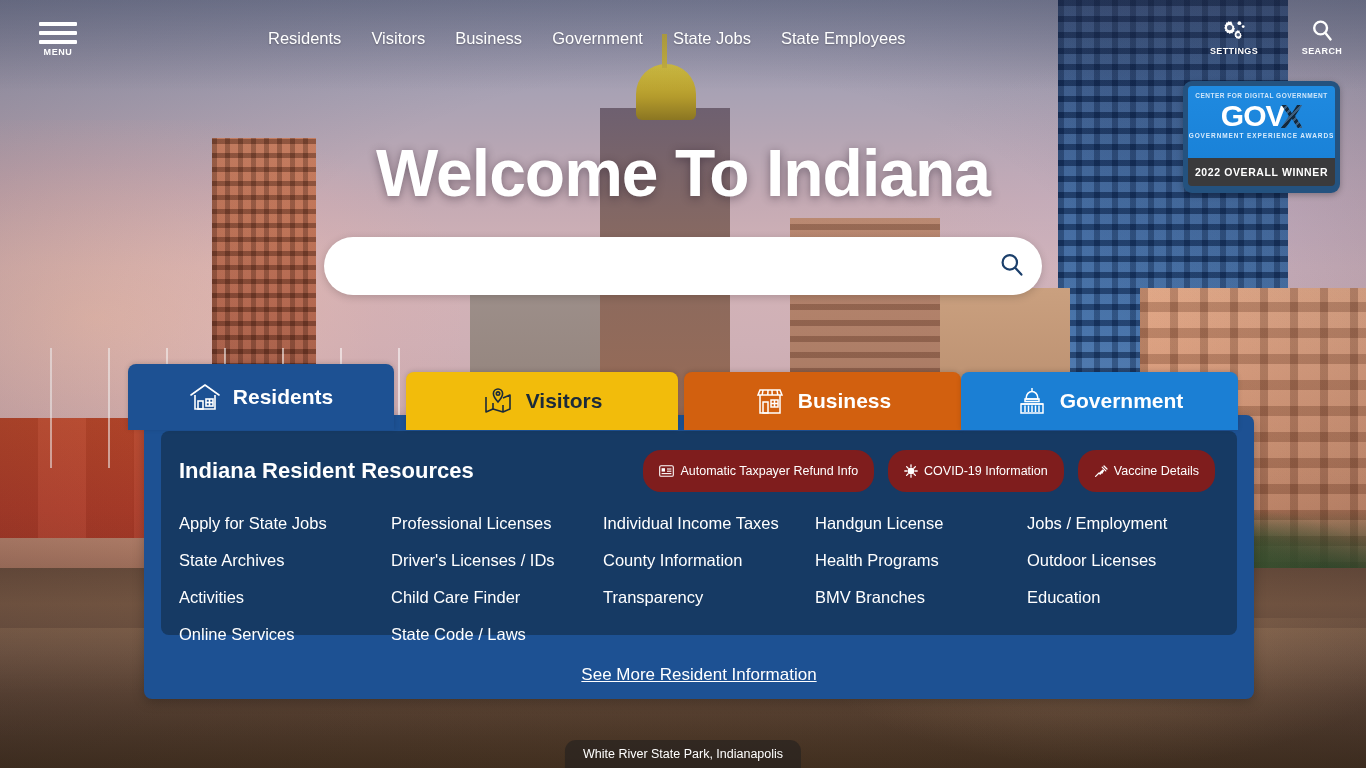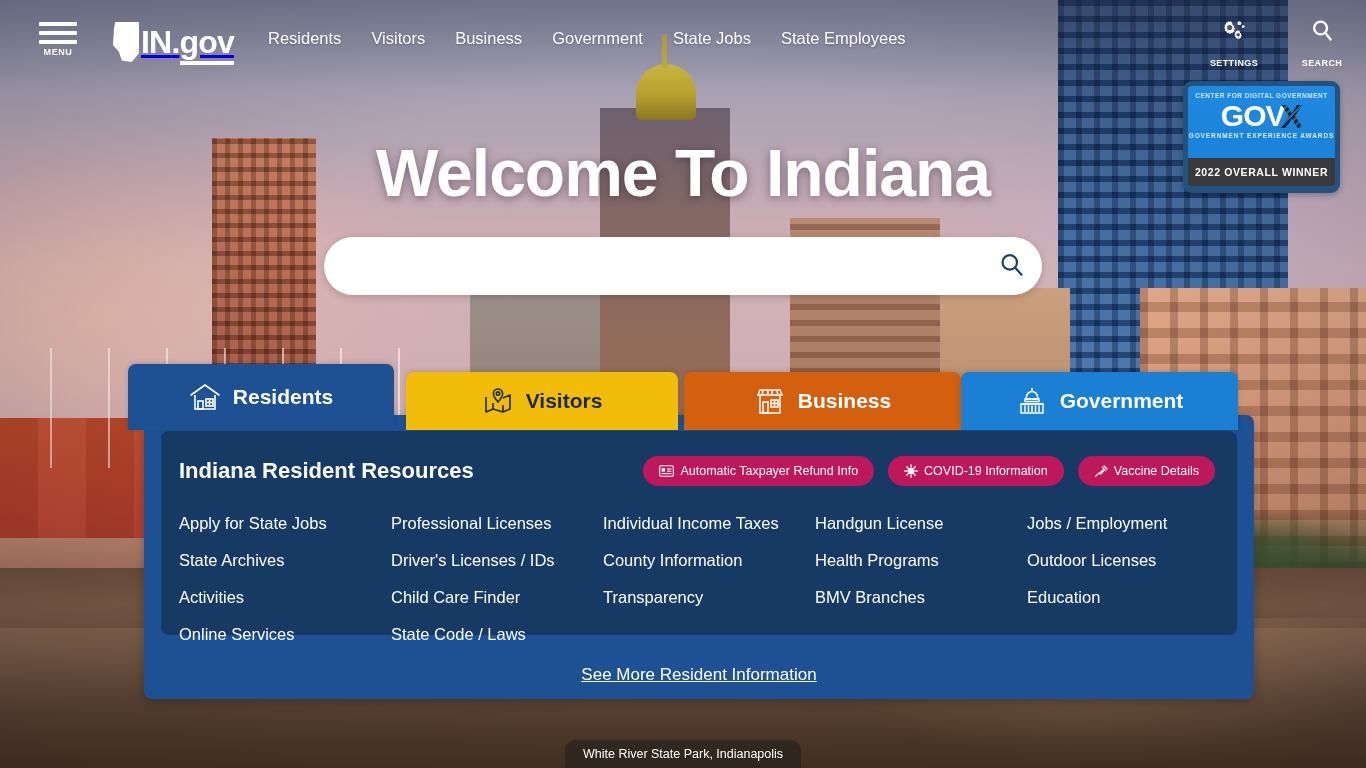--- a/index.html
+++ b/index.html
@@ -179,21 +179,21 @@
   .nav a {
     color: #fff; font-size: 16.5px; text-decoration: none; white-space: nowrap;
     text-shadow: 0 1px 2px rgba(0,0,0,0.25);
   }
   .util { position: absolute; right: 16px; top: 18px; display: flex; gap: 32px; }
   .util .item {
     display: flex; flex-direction: column; align-items: center; cursor: pointer; width: 56px;
   }
   .util .item .glyph { color: #fff; height: 26px; display:flex; align-items:center; justify-content:center;}
   .util .item .cap {
-    font-size: 9px; font-weight: bold; color: #fff; letter-spacing: 0.4px; margin-top: 14px;
+    font-size: 9px; font-weight: bold; color: #fff; letter-spacing: 0.4px; margin-top: 2px;
   }
 
   
   .award {
     position: absolute; right: 26px; top: 81px; width: 157px; height: 112px;
     background: #24527f; border-radius: 9px; padding: 5px; z-index: 40;
     box-shadow: 0 2px 6px rgba(0,0,0,0.28);
   }
   .award .top {
     background: linear-gradient(180deg, #1f8ae0 0%, #1a82d8 100%);
@@ -270,21 +270,21 @@
     margin-left: 16px;
   }
   .inner {
     position: absolute; left: 17px; top: 16px; width: 1076px; height: 204px;
     background: #163a64; border-radius: 8px; padding: 18px 18px 0 18px;
   }
   .inner-head { display: flex; align-items: center; height: 44px; }
   .inner-title { font-size: 22px; font-weight: 800; color: #fff; }
   .pills { margin-left: auto; display: flex; gap: 14px; padding-right: 4px; }
   .pill {
-    background: #be185d; color: #fff; border-radius: 18px; height: 30px;
+    background: #7f1d1d; color: #fff; border-radius: 18px; height: 42px;
     display: flex; align-items: center; gap: 6px;
     padding: 0 16px; font-size: 12.5px; cursor: pointer; white-space: nowrap;
   }
   .pill .picon { display: flex; align-items: center; }
   .grid {
     margin-top: 12px;
     display: grid; grid-template-columns: 212px 212px 212px 212px 200px;
     row-gap: 0px;
   }
   .grid a {
@@ -348,24 +348,20 @@
 
   <div class="menu-btn">
     <div class="bars">
       <span></span>
         <span></span>
         <span></span>
     </div>
     <div class="menu-label">MENU</div>
   </div>
 
-  <a class="logo" href="#">
-    <div class="state-shape"></div>
-    <div class="wordmark"><span>IN</span><span>.</span><span class="gov">gov</span></div>
-  </a>
 
   <nav class="nav">
     <a href="#">Residents</a>
     <a href="#">Visitors</a>
     <a href="#">Business</a>
     <a href="#">Government</a>
     <a href="#">State Jobs</a>
     <a href="#">State Employees</a>
   </nav>
 

